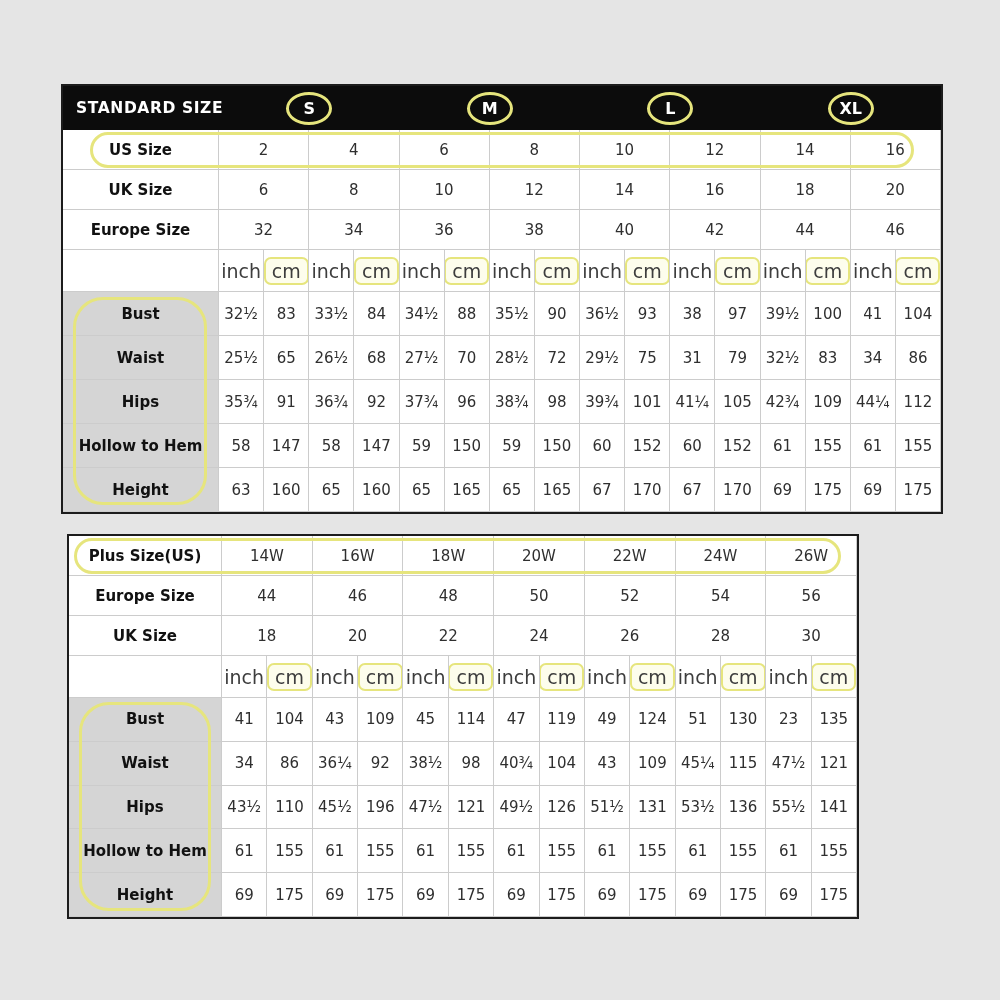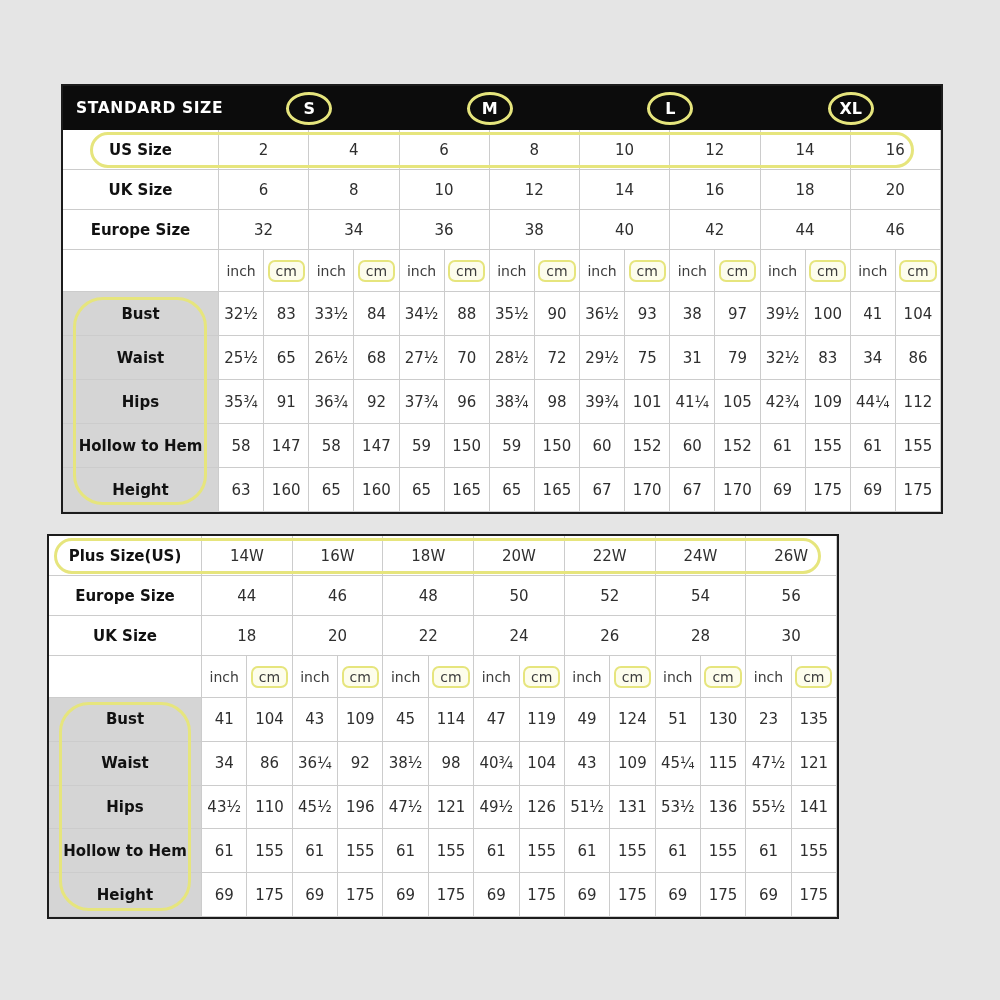--- a/index.html
+++ b/index.html
@@ -12,21 +12,21 @@
     --text:#333333;
     --tips-red:#d54e5e;
   }
   *{box-sizing:border-box;margin:0;padding:0;}
   html,body{width:1000px;height:1000px;background:#ffffff;
     font-family:"DejaVu Sans","Liberation Sans",sans-serif;}
   .canvas{position:relative;width:1000px;height:1000px;background:#e5e5e5;overflow:hidden;}
 
   .size-table{position:absolute;border:2px solid #1c1c1c;background:#fff;}
   #standard-table{left:61px;top:84px;width:882px;}
-  #plus-table{left:47px;top:534px;width:792px;}
+  #plus-table{left:67px;top:534px;width:792px;}
 
   
   .t1-header{display:grid;grid-template-columns:156px repeat(4,1fr);
     height:44px;background:var(--header-bg);color:var(--header-text);}
   .hdr-title{display:flex;align-items:center;padding-left:13px;
     font-weight:bold;font-size:15.5px;letter-spacing:.6px;white-space:nowrap;}
   .hdr-group-cell{display:flex;align-items:center;justify-content:center;}
   .group-circle{display:flex;align-items:center;justify-content:center;
     width:46px;height:33px;border:3px solid var(--highlight-yellow);
     border-radius:50%;font-weight:bold;font-size:16px;color:var(--header-text);}
@@ -37,21 +37,21 @@
     grid-template-rows:40px 40px 40px 42px repeat(5,44px);text-align:right;}
   #t2-grid{grid-template-columns:153px repeat(14,1fr);
     grid-template-rows:40px 40px 40px 42px repeat(5,43.8px);}
   .cell{display:flex;align-items:center;justify-content:center;
     border-right:1px solid var(--grid-line);border-bottom:1px solid var(--grid-line);
     background:#fff;font-size:15px;color:var(--text);overflow:hidden;}
   .cell.num{font-size:15px;color:#2f2f2f;}
   .cell.span2{grid-column:span 2;}
   .cell.rlabel{font-weight:bold;font-size:15px;color:#111;}
   .cell.mlabel{background:var(--label-bg);font-weight:bold;font-size:15px;color:#111;}
-  .cell.unit{font-size:14px;color:#3d3d3d;}
+  .cell.unit{font-size:19px;color:#3d3d3d;}
   .cm-box{display:inline-block;border:2px solid var(--highlight-yellow);
     border-radius:7px;padding:1px 6px;background:var(--highlight-fill);}
 
   
   .row-ellipse{position:absolute;border:3px solid var(--highlight-yellow);
     border-radius:999px;pointer-events:none;}
   #t1-row-ellipse{left:27px;right:27px;top:46px;height:36px;}
   #t2-row-ellipse{left:5px;right:16px;top:2px;height:36px;}
   .labels-outline{position:absolute;border:3px solid var(--highlight-yellow);
     border-radius:30px;pointer-events:none;}

